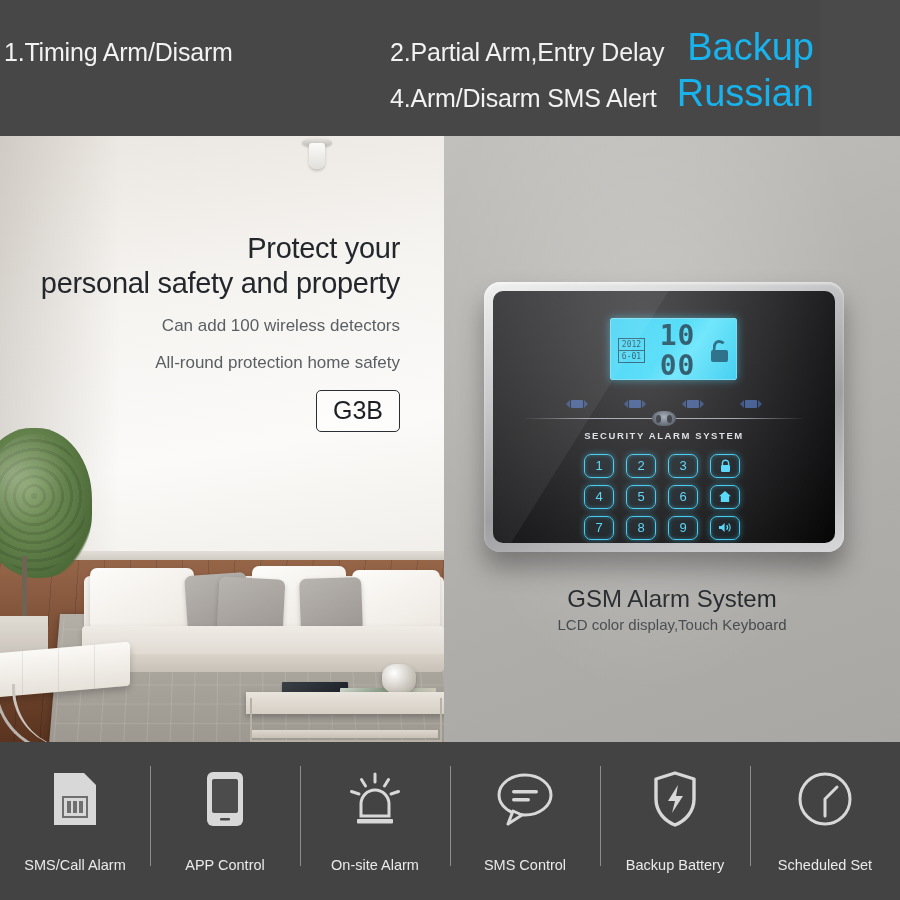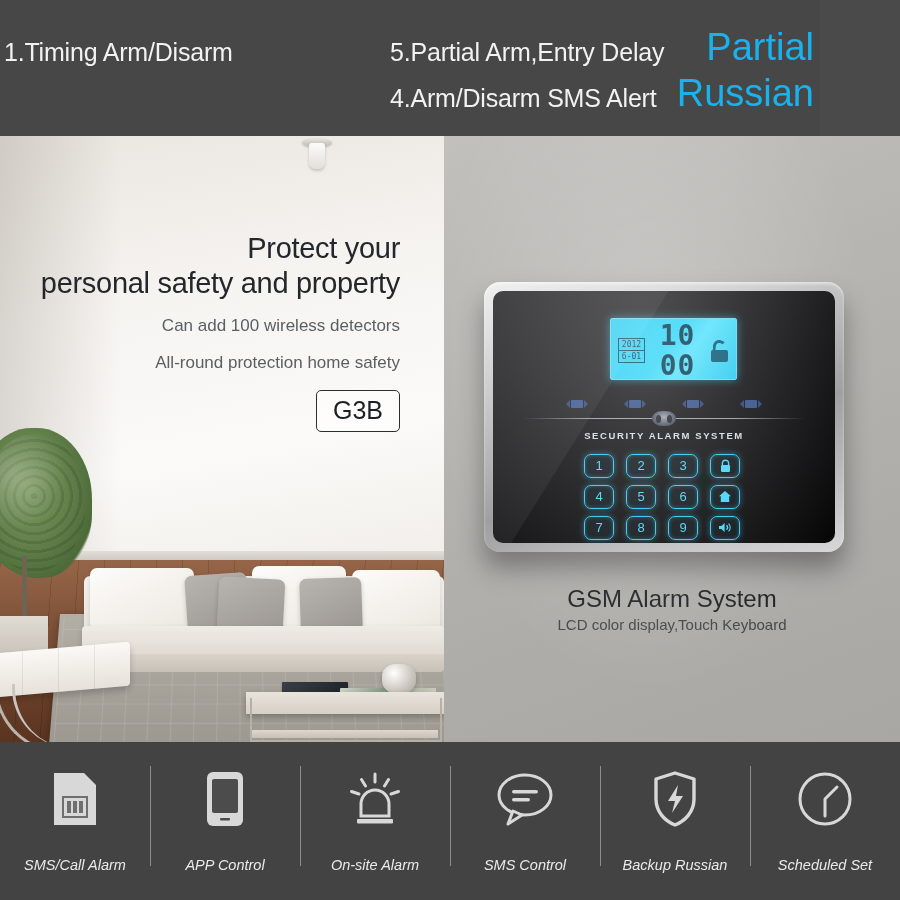--- a/index.html
+++ b/index.html
@@ -187,41 +187,41 @@
   .key svg{display:block;margin:4px auto 0;}
 
   .prod-cap{position:absolute;left:0;right:0;top:448px;text-align:center;}
   .pc-h{color:#1f2326;font-size:24px;line-height:30px;font-weight:400;}
   .pc-s{color:#44484b;font-size:15px;line-height:20px;margin-top:1px;}
 
   
   .strip{position:absolute;left:0;top:742px;width:900px;height:158px;background:#434343;}
   .strip-inner{display:flex;height:100%;}
   .fcell{flex:1;position:relative;display:flex;flex-direction:column;
-     align-items:center;justify-content:flex-start;padding-top:26px;font-style:italic;}
+     align-items:center;justify-content:flex-start;padding-top:26px;}
   .fcell + .fcell::before{content:"";position:absolute;left:0;top:24px;
      width:1px;height:100px;background:#8d8d8d;}
   .ficon{height:62px;display:flex;align-items:center;justify-content:center;}
   .flabel{margin-top:26px;color:#eaeaea;font-size:14.5px;line-height:18px;white-space:nowrap;}
 </style>
 </head>
 <body>
 
 <div class="page">
 
   <div class="header">
     <div class="feat-col col-a">
       <div class="feat-line">1.Timing Arm/Disarm</div>
     </div>
     <div class="feat-col col-b">
-      <div class="feat-line">5.Partial Arm,Entry Delay</div>
+      <div class="feat-line">2.Partial Arm,Entry Delay</div>
       <div class="feat-line">4.Arm/Disarm SMS Alert</div>
     </div>
     <div class="lang">
-      <div>Partial</div>
+      <div>Backup</div>
       <div>Russian</div>
     </div>
   </div>
 
   <div class="mid">
 
     <div class="room">
       <div class="wall"></div>
       <div class="wall-shade"></div>
       <div class="baseboard"></div>
@@ -410,21 +410,21 @@
         <div class="flabel">SMS Control</div>
       </div>
 
       <div class="fcell">
         <div class="ficon">
           <svg width="44" height="58" viewBox="0 0 44 58">
             <path d="M22 3 3 9v20c0 13 9 22 19 26 10-4 19-13 19-26V9z" fill="none" stroke="#d8d8d8" stroke-width="3.4" stroke-linejoin="round"></path>
             <path d="M25 15 15 31h7l-3 12 11-17h-7z" fill="#d8d8d8"></path>
           </svg>
         </div>
-        <div class="flabel">Backup Russian</div>
+        <div class="flabel">Backup Battery</div>
       </div>
 
       <div class="fcell">
         <div class="ficon">
           <svg width="56" height="56" viewBox="0 0 56 56">
             <circle cx="28" cy="28" r="25" fill="none" stroke="#d8d8d8" stroke-width="3"></circle>
             <path d="M28 45V28l12-12" fill="none" stroke="#d8d8d8" stroke-width="3" stroke-linecap="round" stroke-linejoin="round"></path>
           </svg>
         </div>
         <div class="flabel">Scheduled Set</div>

